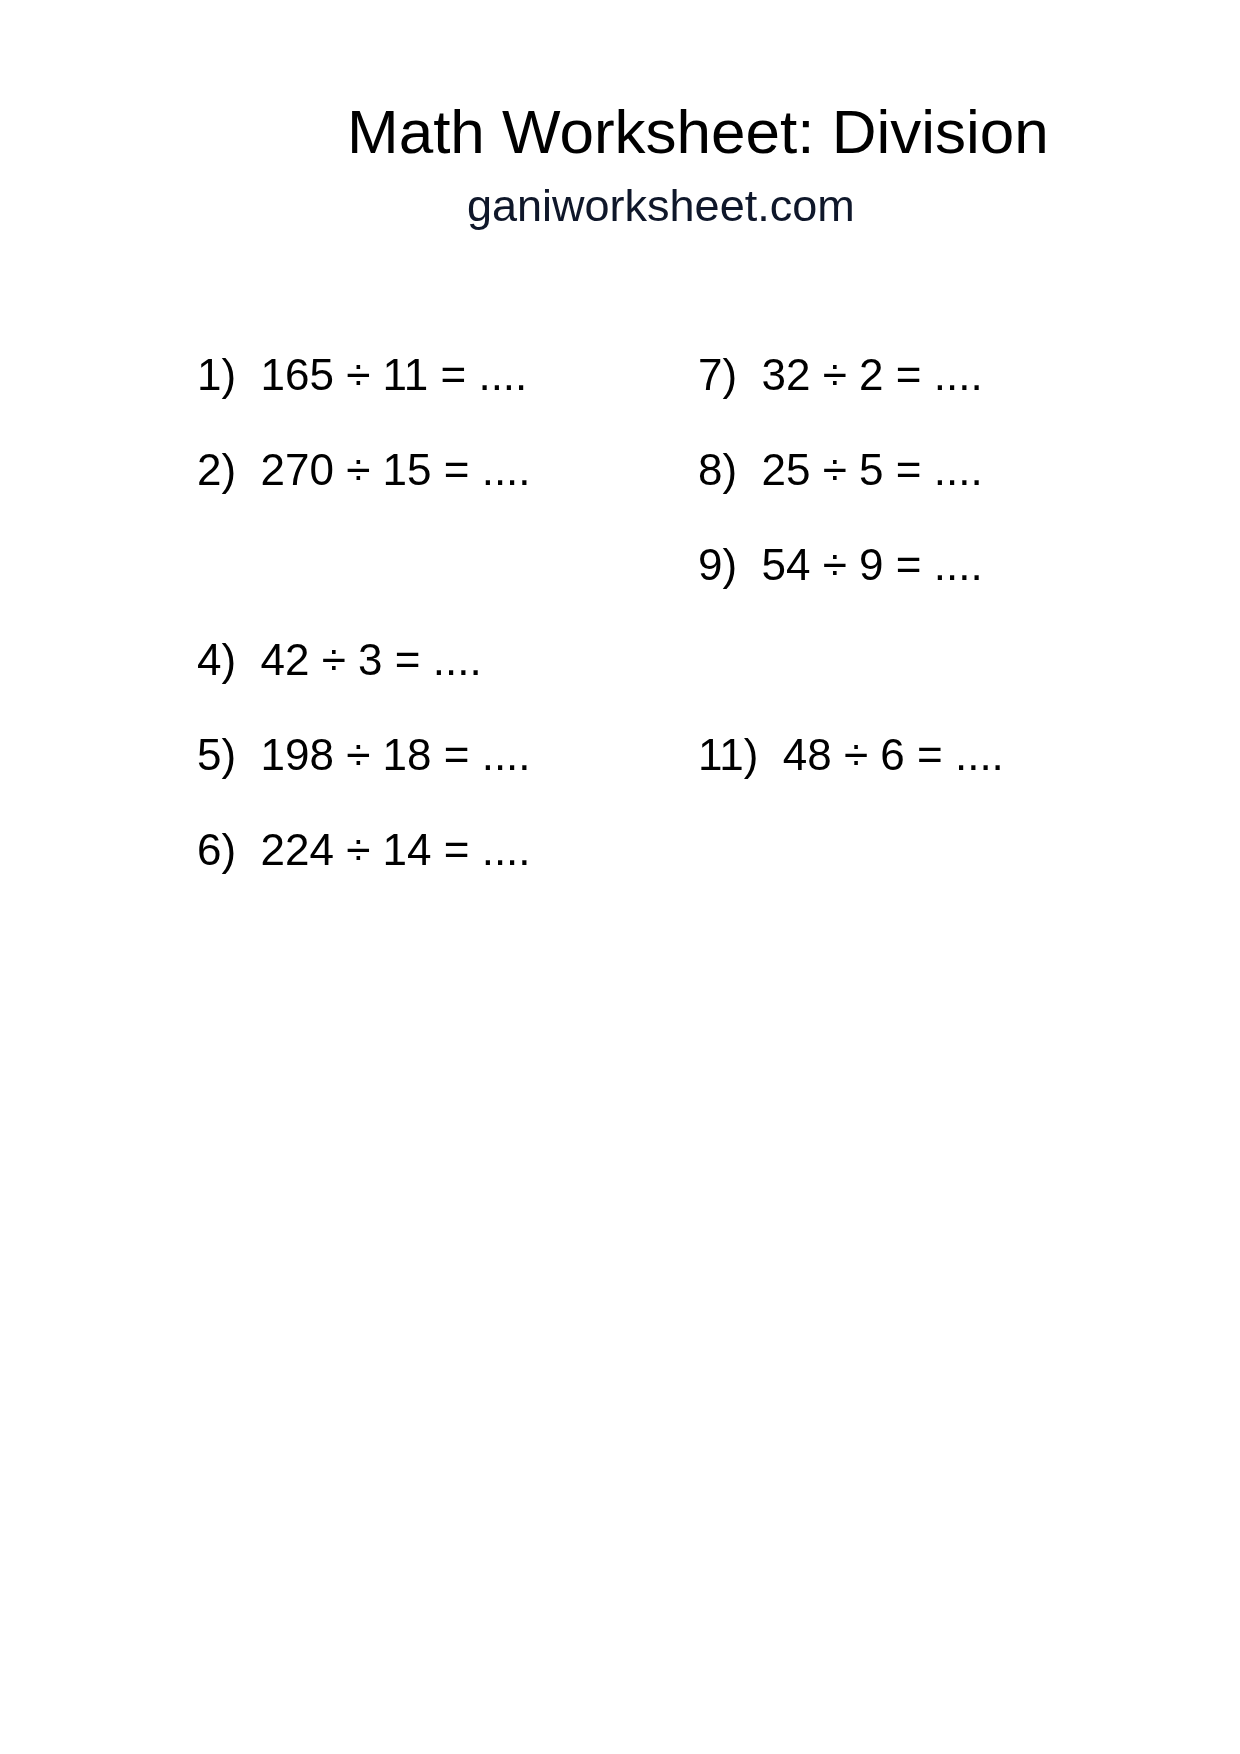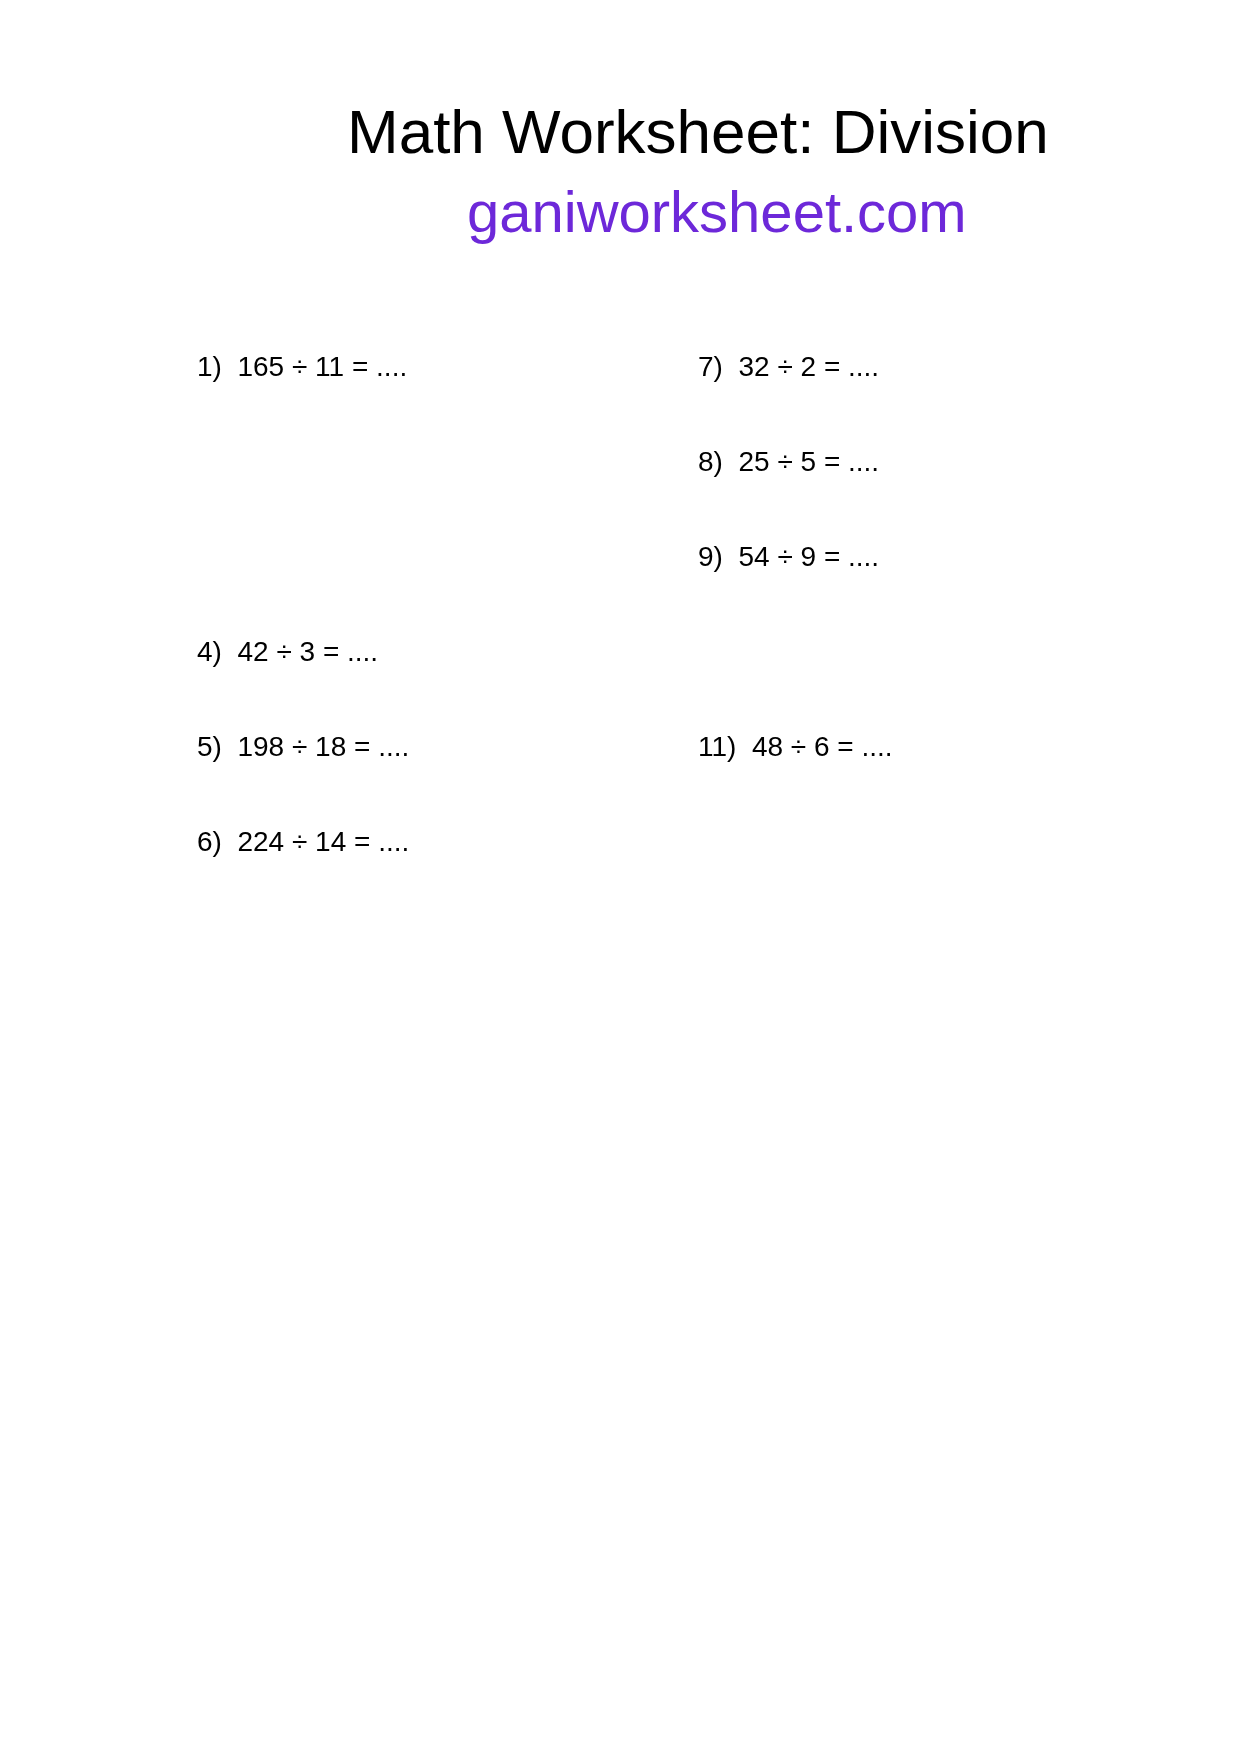--- a/index.html
+++ b/index.html
@@ -21,28 +21,28 @@
     top: 101px;
     font-size: 62px;
     line-height: 1;
     color: #000000;
     white-space: pre;
   }
   .subtitle {
     position: absolute;
     left: 467px;
     top: 183px;
-    font-size: 58px;
+    font-size: 45px;
     line-height: 1;
-    color: #6d28d9;
+    color: #0f172a;
     white-space: pre;
   }
   .problem {
     position: absolute;
-    font-size: 28px;
+    font-size: 44px;
     line-height: 1;
     color: #000000;
     white-space: pre;
   }
   .col-left  { left: 197px; }
   .col-right { left: 698px; }
   .row-0 { top: 353px; }
   .row-1 { top: 448px; }
   .row-2 { top: 543px; }
   .row-3 { top: 638px; }
@@ -52,20 +52,21 @@
 </head>
 <body>
 
 <div class="page">
 
   <div class="title">Math Worksheet: Division</div>
 
   <div class="subtitle">ganiworksheet.com</div>
 
   <div class="problem col-left row-0">1)  165 ÷ 11 = ....</div>
+  <div class="problem col-left row-1">2)  270 ÷ 15 = ....</div>
   <div class="problem col-left row-3">4)  42 ÷ 3 = ....</div>
   <div class="problem col-left row-4">5)  198 ÷ 18 = ....</div>
   <div class="problem col-left row-5">6)  224 ÷ 14 = ....</div>
 
   <div class="problem col-right row-0">7)  32 ÷ 2 = ....</div>
   <div class="problem col-right row-1">8)  25 ÷ 5 = ....</div>
   <div class="problem col-right row-2">9)  54 ÷ 9 = ....</div>
   <div class="problem col-right row-4">11)  48 ÷ 6 = ....</div>
 
 </div>

